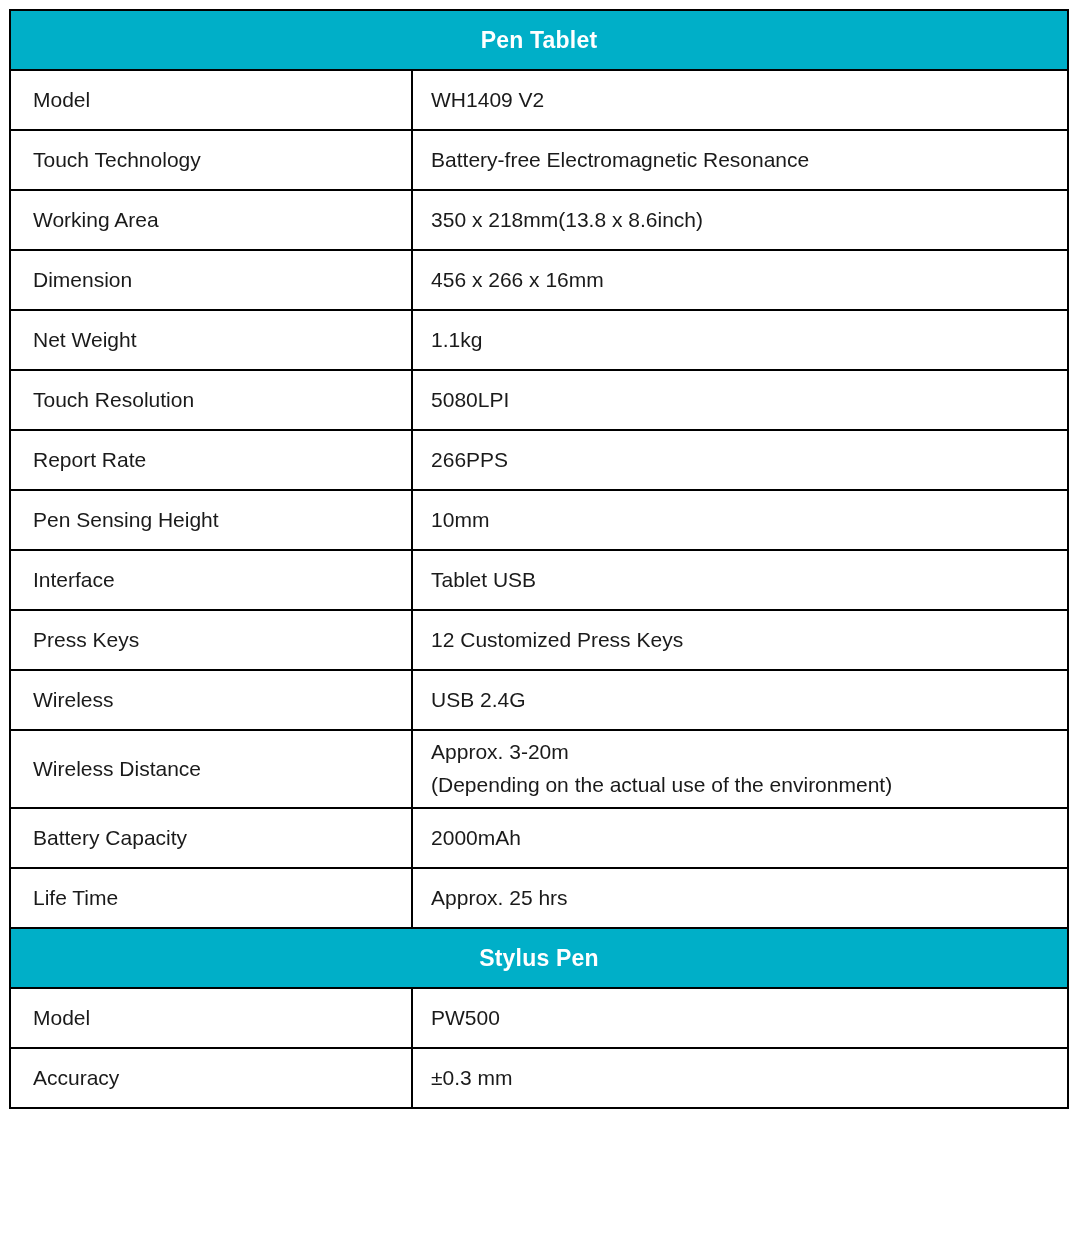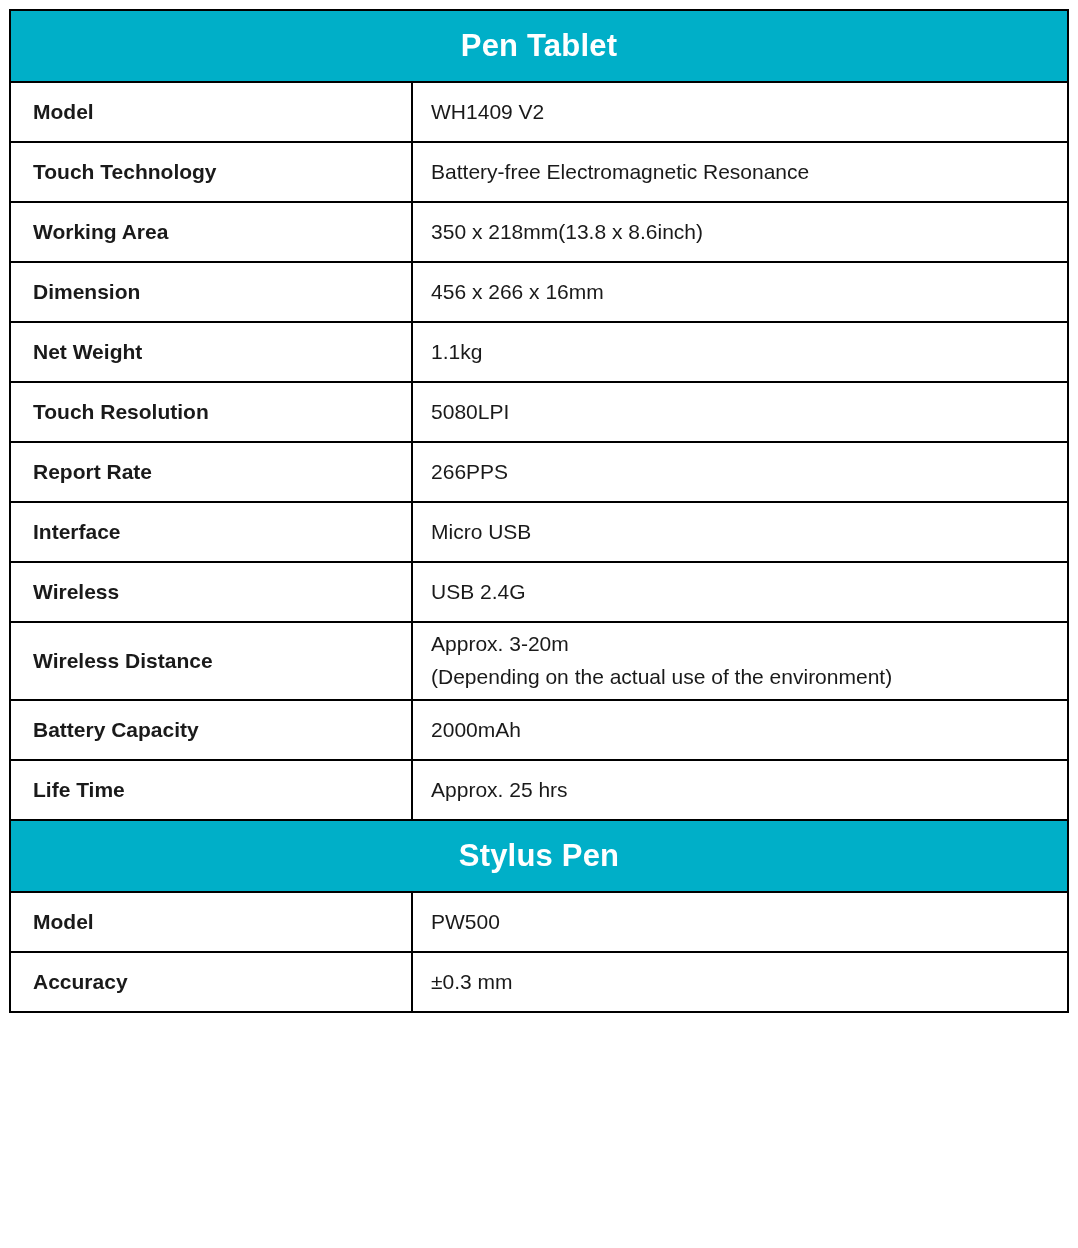--- a/index.html
+++ b/index.html
@@ -26,30 +26,30 @@
     table-layout: fixed;
   }
   table.spec-table th,
   table.spec-table td {
     border: 2px solid var(--border);
     vertical-align: middle;
   }
   th.section-header {
     background: var(--header-bg);
     color: var(--header-text);
-    font-size: 31px;
+    font-size: 23px;
     font-weight: 700;
     text-align: center;
-    height: 72px;
+    height: 60px;
     letter-spacing: 0.2px;
   }
   col.label-col { width: 38%; }
   col.value-col { width: 62%; }
   td.label {
-    font-weight: 700;
+    font-weight: 400;
     font-size: 21px;
     padding-left: 22px;
     height: 60px;
   }
   td.value {
     font-weight: 400;
     font-size: 21px;
     padding-left: 18px;
     padding-right: 8px;
     white-space: pre-line;
@@ -95,22 +95,30 @@
     </tr>
     <tr>
       <td class="label">Touch Resolution</td>
       <td class="value">5080LPI</td>
     </tr>
     <tr>
       <td class="label">Report Rate</td>
       <td class="value">266PPS</td>
     </tr>
     <tr>
+      <td class="label">Pen Sensing Height</td>
+      <td class="value">10mm</td>
+    </tr>
+    <tr>
       <td class="label">Interface</td>
-      <td class="value">Micro USB</td>
+      <td class="value">Tablet USB</td>
+    </tr>
+    <tr>
+      <td class="label">Press Keys</td>
+      <td class="value">12 Customized Press Keys</td>
     </tr>
     <tr>
       <td class="label">Wireless</td>
       <td class="value">USB 2.4G</td>
     </tr>
     <tr class="h-tall">
       <td class="label">Wireless Distance</td>
       <td class="value">Approx. 3-20m
 (Depending on the actual use of the environment)</td>
     </tr>

